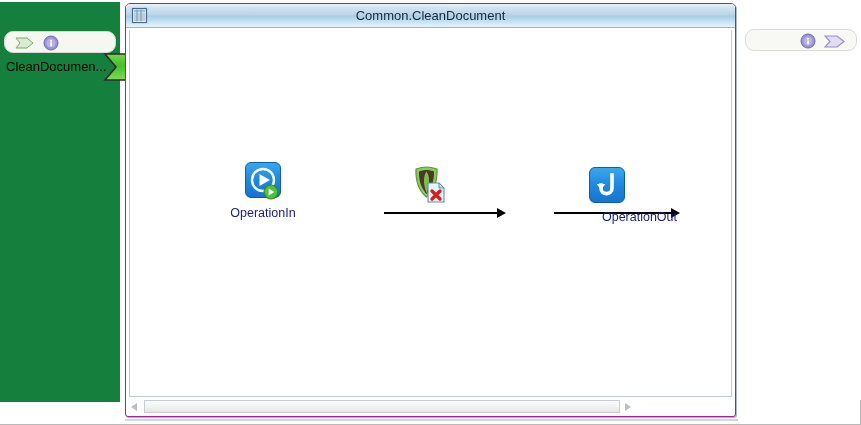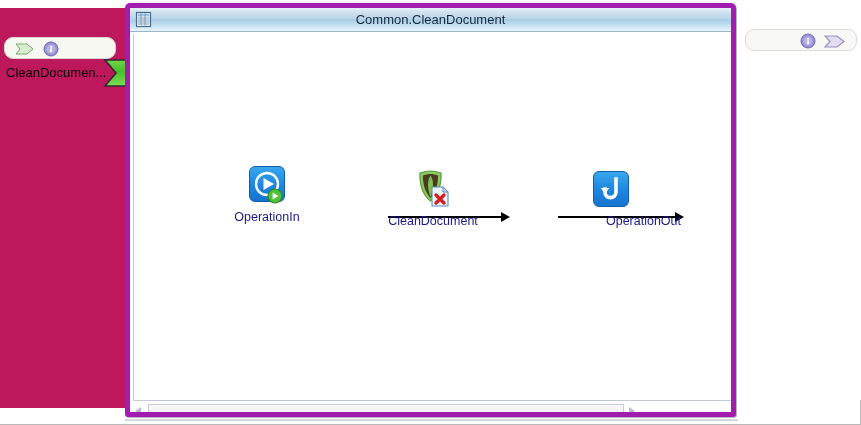--- a/index.html
+++ b/index.html
@@ -24,24 +24,23 @@
     width: 861px; height: 425px;
     background: #ffffff;
     border-right: 1px solid #b9b9b9;
     border-bottom: 1px solid #b9b9b9;
     box-sizing: border-box;
   }
 
   
   #left-panel {
     position: absolute;
-    left: 0; top: 8px;
+    left: 0; top: 2px;
     width: 120px; height: 400px;
-    background: #be185d;
-    padding-left: 12px;
+    background: #15803d;
   }
   #left-toolbar {
     position: absolute;
     left: 4px; top: 29px;
     width: 112px; height: 22px;
     background: #f7f7f2;
     border: 1px solid #d9d9d4;
     border-radius: 9px;
     box-sizing: border-box;
   }
@@ -132,21 +131,21 @@
     position: absolute;
     right: 10px; top: 5px;
     width: 22px; height: 13px;
   }
 
   
   #main-window {
     position: absolute;
     left: 125px; top: 3px;
     width: 611px; height: 414px;
-    border: 5px solid #a21caf;
+    border: 1px solid #a21caf;
     border-radius: 5px 5px 3px 3px;
     background: #ffffff;
     box-sizing: border-box;
     box-shadow: 1px 1px 0 rgba(90,100,115,0.45);
     overflow: hidden;
   }
   #title-bar {
     position: absolute;
     left: 0; top: 0;
     width: 100%; height: 24px;
@@ -389,21 +388,20 @@
                      C19.8 26.7 18.5 28 18.5 28 C18.5 28 17.2 26.7 15.2 23.5 C10.4 16 11 5.5 11 5.5 Z" fill="#4b3a22"></path>
             <path d="M18.5 5.5 C21.5 10 22.2 17 18.5 27 C14.8 17 15.5 10 18.5 5.5 Z" fill="#7dbf52"></path>
           </svg>
 
           <svg width="42" height="42" viewBox="0 0 42 42" style="position:absolute;left:0;top:0;">
             <path d="M20 17 H31 L36 22 V36 H20 Z" fill="#eaf3fb" stroke="#5f8fb5" stroke-width="1.1"></path>
             <path d="M31 17 V22 H36 Z" fill="#c7ddee" stroke="#5f8fb5" stroke-width="1"></path>
             <path d="M24 25 L32 33 M32 25 L24 33" stroke="#d41f1f" stroke-width="3.4" stroke-linecap="round"></path>
           </svg>
         </div>
-        <div class="node-label">CleanDocument</div>
       </div>
 
       <div id="node-out" class="node">
         <div class="node-icon">
           <div class="blue-tile" style="top:1px;"></div>
           <svg width="42" height="42" viewBox="0 0 42 42" style="position:absolute;left:0;top:0;">
             <path d="M26 9 L26 22 C26 25.4 23.4 27.6 20.4 27.6 C17.4 27.6 15 25.4 15 22.2 L15 19" fill="none" stroke="#ffffff" stroke-width="3.6" stroke-linecap="square"></path>
             <path d="M15 23.5 L10.6 18 L19.4 18 Z" fill="#ffffff"></path>
           </svg>
         </div>

